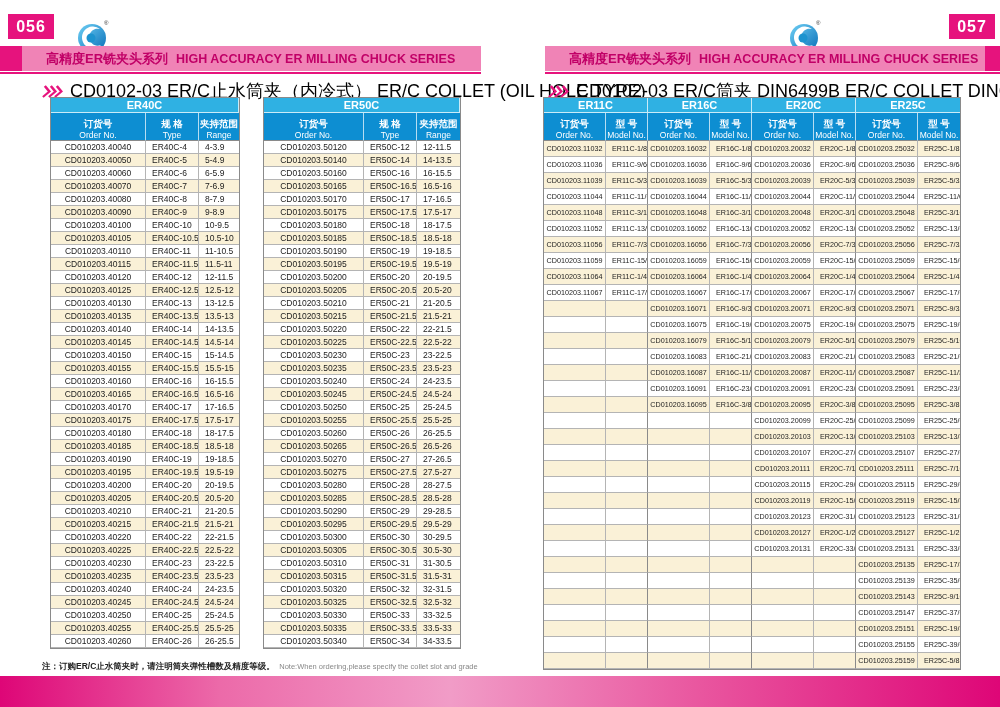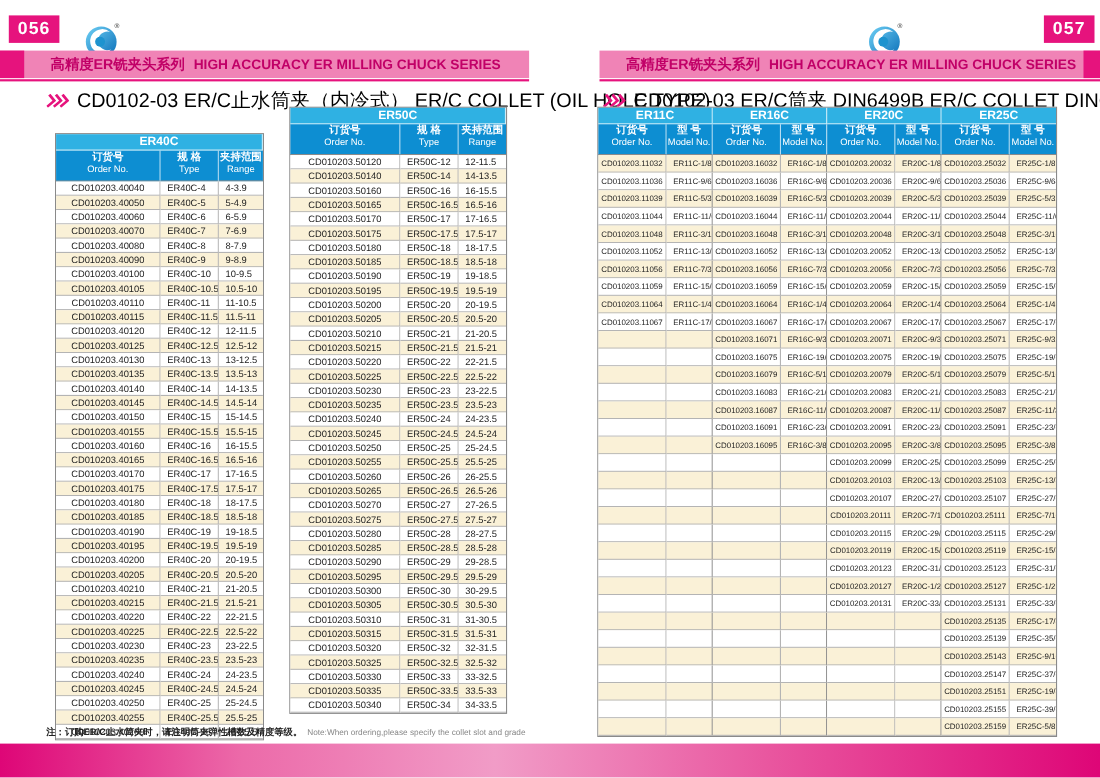--- a/index.html
+++ b/index.html
@@ -29,31 +29,31 @@
   .band .en{font-weight:bold;font-size:12.5px;white-space:nowrap;}
   .bandline{position:absolute;top:72px;height:2px;background:var(--magenta);}
   .bandline.l{left:0;width:481px}.bandline.r{left:545px;width:455px}
   
   .sect{position:absolute;top:79px;display:flex;align-items:center;gap:7px;
         font-size:18px;color:#000;white-space:nowrap;}
   .sect.l{left:42px}.sect.r{left:548px}
   
   .ltable,.rtable{position:absolute;display:grid;border:1px solid #8a8a8a;background:#fff;
         box-sizing:content-box;}
-  #t40{left:50px;top:97px;grid-template-columns:95px 53px 40px;margin-top:24px;}
+  #t40{left:50px;top:97px;grid-template-columns:95px 53px 40px;}
   #t50{left:263px;top:97px;grid-template-columns:100px 53px 43px;}
   #rt {left:543px;top:97px;grid-template-columns:repeat(4,62px 42px);}
   .gt{grid-column:span 2;background:var(--header-blue);color:#fff;font-size:11px;
       font-weight:bold;height:15px;display:flex;align-items:center;justify-content:center;
       border-right:1px solid rgba(255,255,255,.75);border-bottom:1px solid rgba(255,255,255,.75);
       box-sizing:border-box;}
   .gt.full{grid-column:1 / -1;}
   .gt.last{border-right:none;}
   .ch{background:var(--subheader-blue);color:#fff;height:28px;display:flex;
-      flex-direction:column;align-items:center;justify-content:flex-start;line-height:1.2;
+      flex-direction:column;align-items:center;justify-content:flex-end;line-height:1.2;
       border-right:1px solid rgba(255,255,255,.7);border-bottom:1px solid #8a8a8a;
       box-sizing:border-box;}
   .ch.last{border-right:none;}
   .chz{font-size:9.5px;font-weight:bold;}
   .che{font-size:8.5px;}
   .c{display:flex;align-items:center;border-right:1px solid #b4b4b4;
      border-bottom:1px solid #b4b4b4;box-sizing:border-box;color:#222;
      overflow:hidden;white-space:nowrap;background:#fff;}
   .c.alt{background:var(--row-beige);}
   .c.lc{height:13px;font-size:8.5px;}

